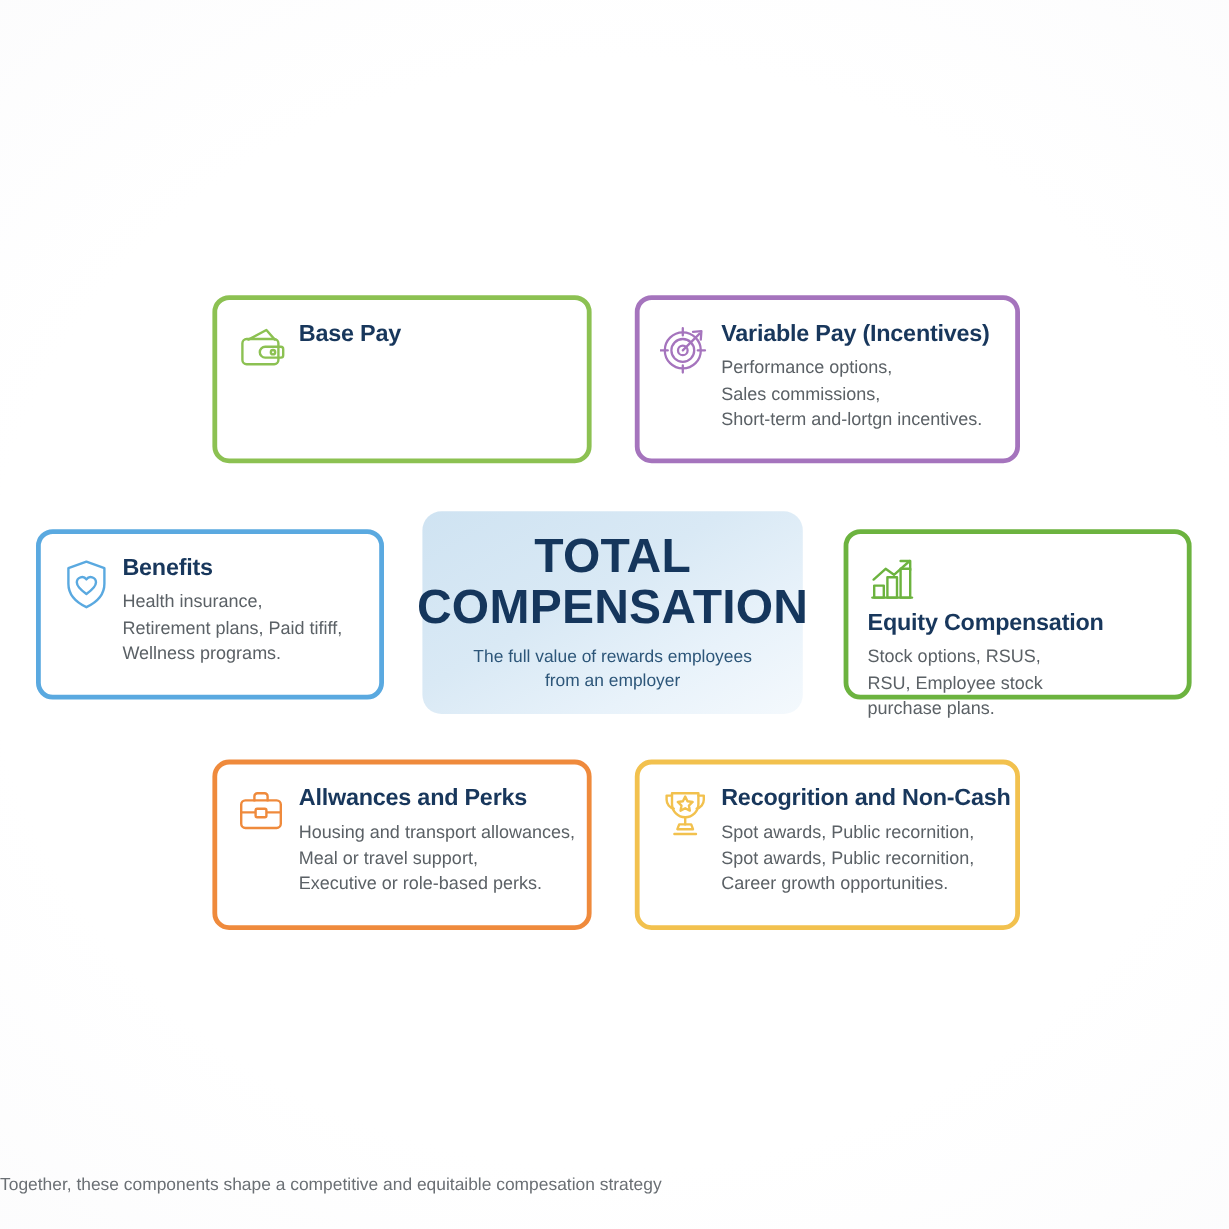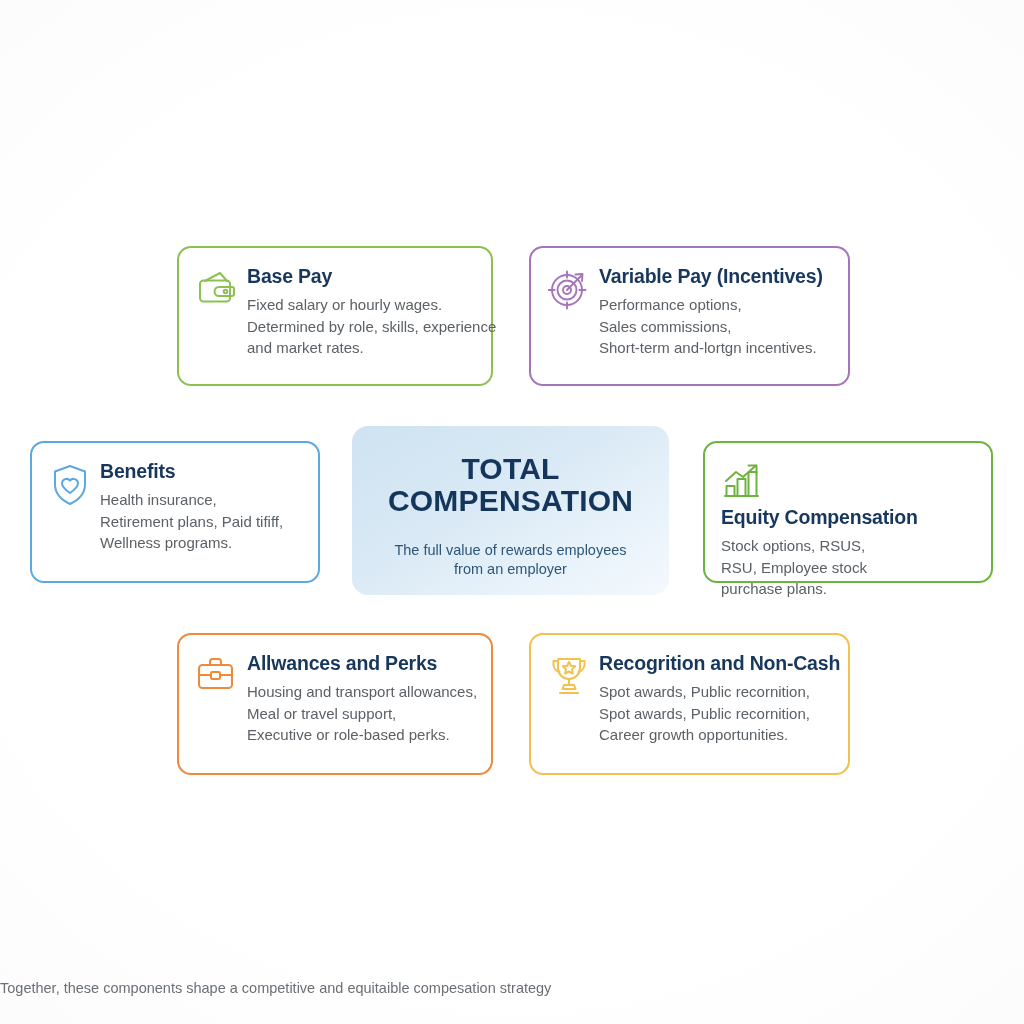--- a/index.html
+++ b/index.html
@@ -27,21 +27,21 @@
   .canvas {
     position: absolute;
     inset: 0;
   }
 
   
   .card {
     position: absolute;
     box-sizing: border-box;
     border-radius: 14px;
-    border: 2px solid #4d7c0f;
+    border: 4px solid #4d7c0f;
     background: #ffffff;
     display: flex;
     align-items: flex-start;
     padding: 18px 16px 16px 16px;
   }
   .card .icon-wrap {
     flex: 0 0 auto;
     width: 44px;
     height: 44px;
     margin-right: 8px;
@@ -110,27 +110,27 @@
     border-radius: 16px;
     border: none;
     background: linear-gradient(150deg, #cfe3f2 0%, #d9e9f5 42%, #e8f2fa 72%, #f4f9fd 100%);
     display: flex;
     flex-direction: column;
     align-items: center;
     justify-content: center;
     padding: 10px 14px;
   }
   #hub .hub-title {
-    font-size: 30px;
+    font-size: 40px;
     font-weight: bold;
     color: #15365c;
     letter-spacing: 0.2px;
     line-height: 1.07;
     text-align: center;
-    margin: 12px;
+    margin: 0;
   }
   #hub .hub-sub {
     margin-top: 11px;
     font-size: 14.5px;
     color: #2d5679;
     line-height: 1.35;
     text-align: center;
     max-width: 265px;
   }
 
@@ -155,25 +155,20 @@
     <div class="icon-wrap">
       <svg width="42" height="40" viewBox="0 0 42 40" fill="none" stroke="#8cc152" stroke-width="2" stroke-linecap="round" stroke-linejoin="round">
         <path d="M9 13 L24 5 L31 13"></path>
         <rect x="4" y="12.5" width="30" height="21" rx="3.5"></rect>
         <path d="M23 19 h13 a2 2 0 0 1 2 2 v5 a2 2 0 0 1 -2 2 h-13 a4.5 4.5 0 0 1 0 -9 z"></path>
         <circle cx="29.5" cy="23.5" r="1.8"></circle>
       </svg>
     </div>
     <div class="body">
       <div class="c-title">Base Pay</div>
-      <div class="c-lines">
-        <div>Fixed salary or hourly wages.</div>
-        <div>Determined by role, skills, experience</div>
-        <div>and market rates.</div>
-      </div>
     </div>
   </div>
 
   <div class="card" id="card-variable-pay">
     <div class="icon-wrap">
       <svg width="42" height="42" viewBox="0 0 42 42" fill="none" stroke="#a574bd" stroke-width="1.9" stroke-linecap="round" stroke-linejoin="round">
         <circle cx="19" cy="22" r="15"></circle>
         <circle cx="19" cy="22" r="9.5"></circle>
         <circle cx="19" cy="22" r="4"></circle>
         <path d="M19 3.5 v6 M19 34.5 v6 M0.5 22 h6 M31.5 22 h6"></path>

